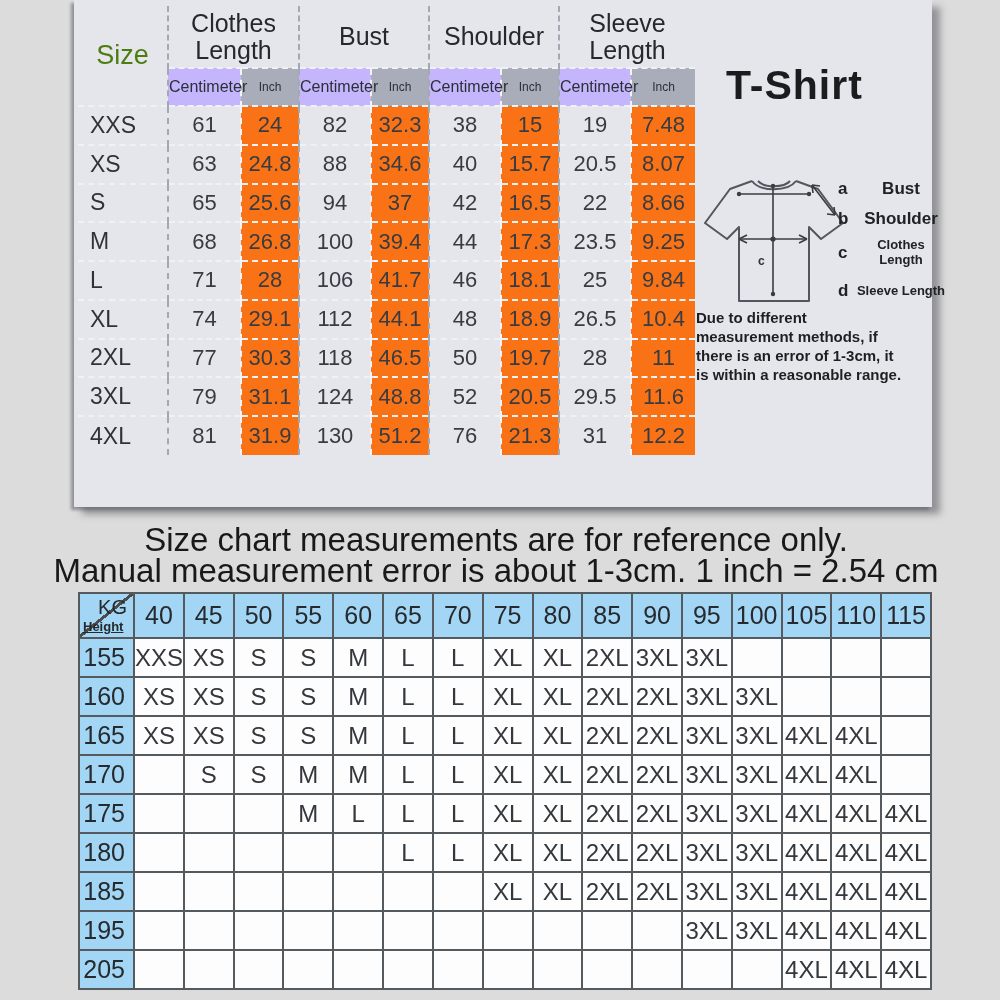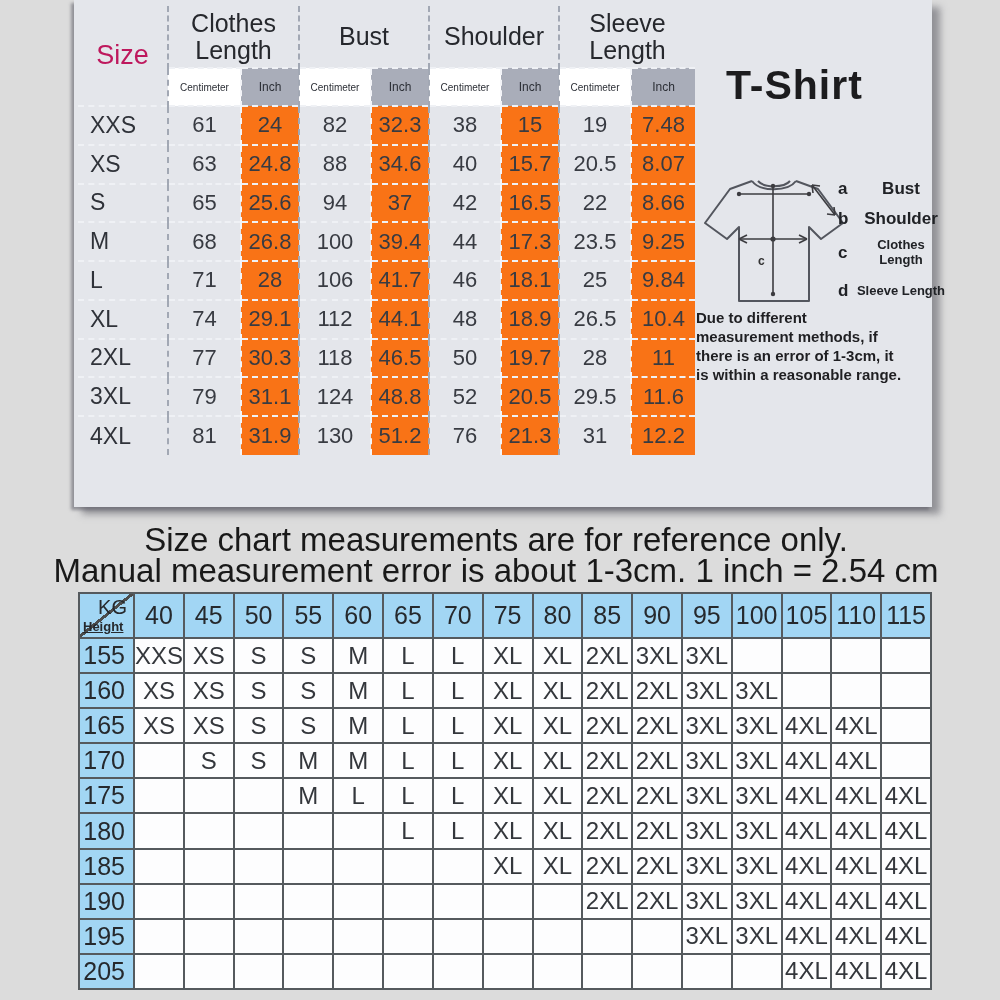--- a/index.html
+++ b/index.html
@@ -19,23 +19,23 @@
     box-shadow: -3px 3px 3px rgba(95,95,105,.6), 8px 7px 7px rgba(85,85,95,.55);
   }
 
   #size-table {
     position: absolute; left: 4px; top: 6px; width: 617px; height: 449px;
     border-collapse: collapse; table-layout: fixed; color: #34373e;
   }
   #size-table th, #size-table td { padding: 0; text-align: center; vertical-align: middle; font-weight: normal; }
   #size-table thead tr:first-child { height: 62px; }
   #size-table thead .group { font-size: 25px; line-height: 1.08; color: #26282d; }
-  #size-table thead .col-size { font-size: 27px; color: #be185d; }
+  #size-table thead .col-size { font-size: 27px; color: #4d7c0f; }
   #size-table tr.units { height: 38px; }
-  #size-table .unit.cm { font-size: 10px; background: #ffffff; color: #2c2f36; }
+  #size-table .unit.cm { font-size: 16px; background: #c4b5fd; color: #2c2f36; }
   #size-table .unit.in { font-size: 12px; background: #a9adb9; color: #2c2f36; }
   #size-table tbody tr { height: 38.5px; }
   #size-table tbody th { font-size: 23px; text-align: left; padding-left: 12px; color: #2f3239; }
   #size-table tbody td { font-size: 22px; color: #383b42; }
   #size-table td.in { background: #f97316; border-left: 2px dashed #f3f4f8; }
   #size-table tr.units > *, #size-table tbody tr > * { border-top: 2px dashed #eff1f5; }
   #size-table .gsep { border-left: 2px dashed #a2a8b4; }
 
   .product-title {
     position: absolute; left: 652px; top: 62px;
@@ -450,39 +450,20 @@
           <td>XL</td>
           <td>2XL</td>
           <td>2XL</td>
           <td>3XL</td>
           <td>3XL</td>
           <td>4XL</td>
           <td>4XL</td>
           <td>4XL</td>
         </tr>
         <tr>
-          <th>190</th>
-          <td></td>
-          <td></td>
-          <td></td>
-          <td></td>
-          <td></td>
-          <td></td>
-          <td></td>
-          <td></td>
-          <td></td>
-          <td>2XL</td>
-          <td>2XL</td>
-          <td>3XL</td>
-          <td>3XL</td>
-          <td>4XL</td>
-          <td>4XL</td>
-          <td>4XL</td>
-        </tr>
-        <tr>
           <th>195</th>
           <td></td>
           <td></td>
           <td></td>
           <td></td>
           <td></td>
           <td></td>
           <td></td>
           <td></td>
           <td></td>

